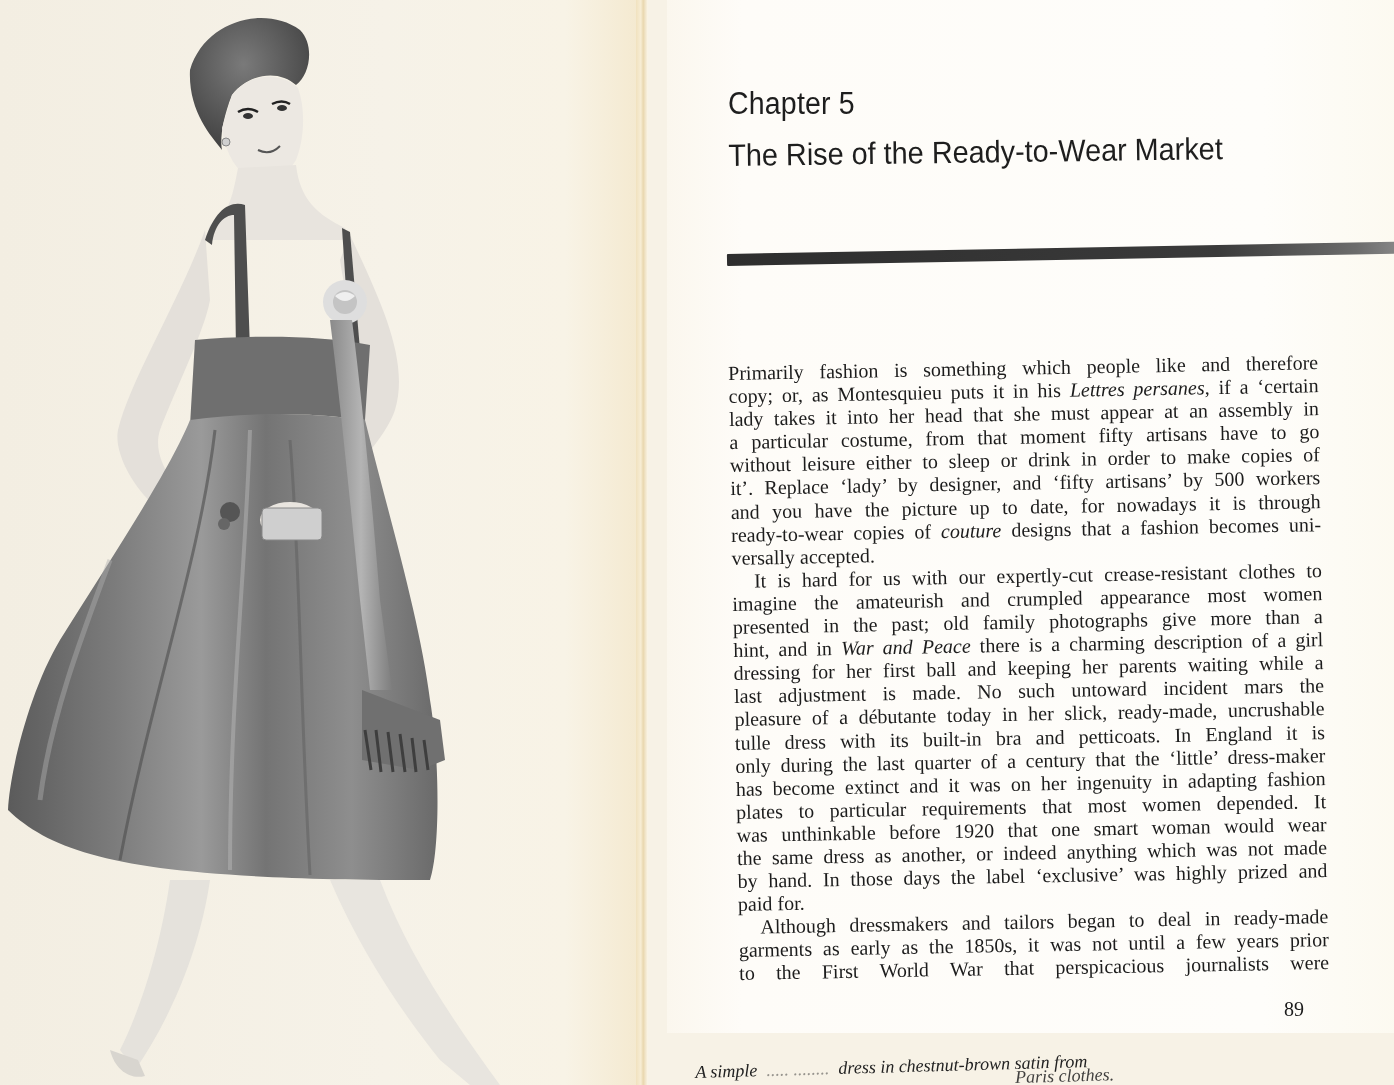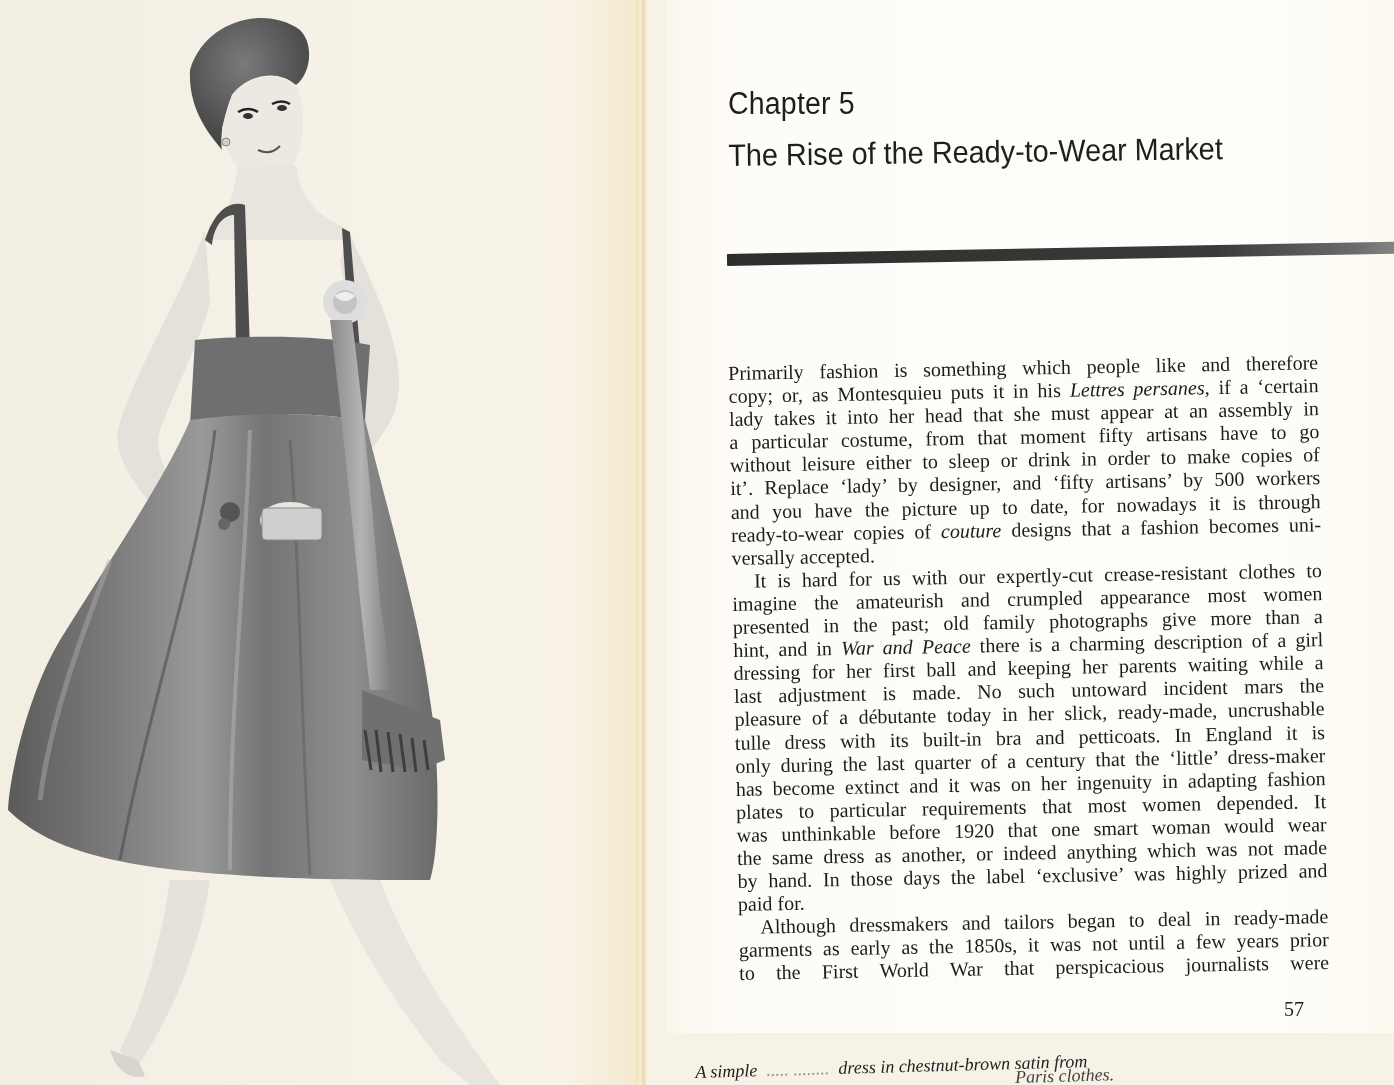--- a/index.html
+++ b/index.html
@@ -167,21 +167,21 @@
         <span class="line">plates to particular requirements that most women depended. It</span>
         <span class="line">was unthinkable before 1920 that one smart woman would wear</span>
         <span class="line">the same dress as another, or indeed anything which was not made</span>
         <span class="line">by hand. In those days the label ‘exclusive’ was highly prized and</span>
         <span class="line last">paid for.</span>
         <span class="line indent">Although dressmakers and tailors began to deal in ready-made</span>
         <span class="line">garments as early as the 1850s, it was not until a few years prior</span>
         <span class="line">to the First World War that perspicacious journalists were</span>
       </div>
 
-    <div class="page-number">57</div>
+    <div class="page-number">89</div>
 
     <div class="caption">
       <span>
         <span>A simple</span>
         <span style="opacity:0.45">&nbsp;..... ........&nbsp;</span>
         <span>dress in chestnut-brown satin from</span>
       </span>
       <span class="caption-2">
         <span style="opacity:0.35">&nbsp;&nbsp;&nbsp;&nbsp;&nbsp;&nbsp;&nbsp;&nbsp;&nbsp;&nbsp;&nbsp;&nbsp;&nbsp;&nbsp;&nbsp;&nbsp;&nbsp;&nbsp;&nbsp;&nbsp;&nbsp;&nbsp;&nbsp;&nbsp;&nbsp;&nbsp;&nbsp;&nbsp;&nbsp;&nbsp;&nbsp;&nbsp;&nbsp;&nbsp;&nbsp;&nbsp;&nbsp;&nbsp;&nbsp;&nbsp;&nbsp;&nbsp;&nbsp;&nbsp;&nbsp;&nbsp;&nbsp;&nbsp;&nbsp;&nbsp;&nbsp;&nbsp;&nbsp;&nbsp;&nbsp;&nbsp;&nbsp;&nbsp;&nbsp;&nbsp;&nbsp;&nbsp;&nbsp;&nbsp;&nbsp;&nbsp;&nbsp;&nbsp;&nbsp;&nbsp;</span>
         <span>Paris clothes.</span>

